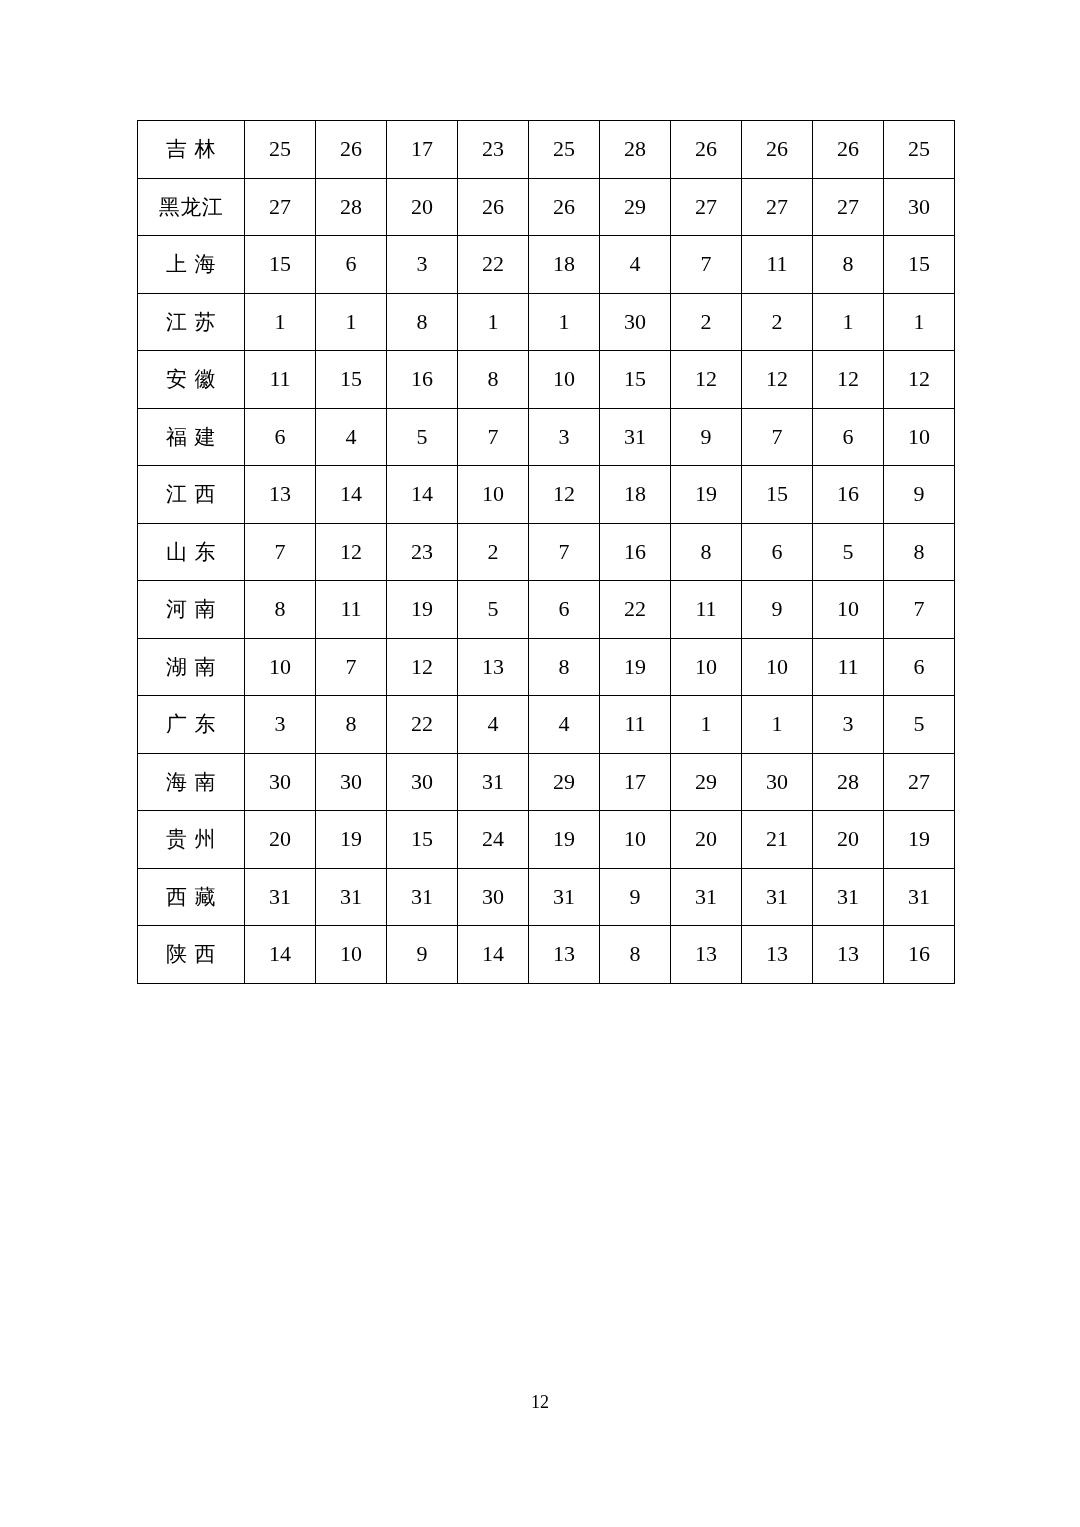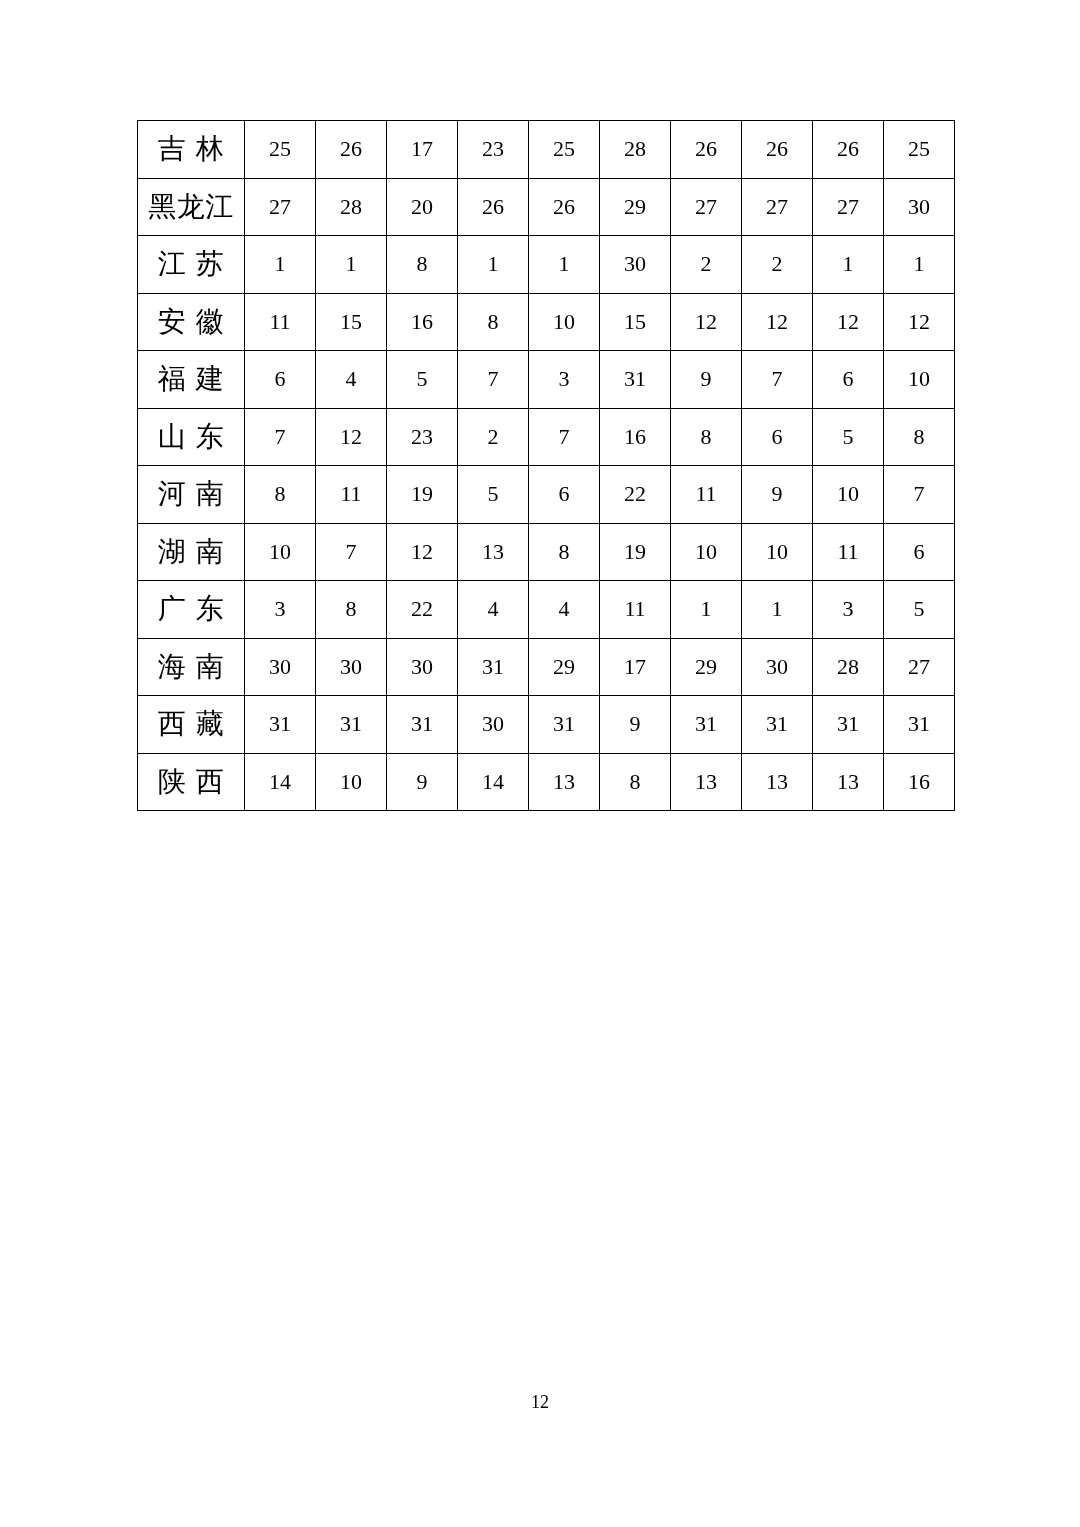--- a/index.html
+++ b/index.html
@@ -35,21 +35,21 @@
     border: 1px solid #000000;
     height: 56.5px;
     text-align: center;
     vertical-align: middle;
     font-size: 21px;
     padding: 0;
     font-family: "Liberation Serif", "DejaVu Serif", serif;
   }
   table.rank-table td.label {
     width: 106px;
-    font-size: 28px;
+    font-size: 21px;
     letter-spacing: 0.5px;
     font-family: "DejaVu Sans", "Liberation Sans", sans-serif;
     text-align: center;
   }
   table.rank-table td.num {
     width: 70px;
     font-size: 22px;
   }
   .page-number {
     position: absolute;
@@ -89,20 +89,33 @@
             <td class="num">20</td>
             <td class="num">26</td>
             <td class="num">26</td>
             <td class="num">29</td>
             <td class="num">27</td>
             <td class="num">27</td>
             <td class="num">27</td>
             <td class="num">30</td>
           </tr>
           <tr>
+            <td class="label">上 海</td>
+            <td class="num">15</td>
+            <td class="num">6</td>
+            <td class="num">3</td>
+            <td class="num">22</td>
+            <td class="num">18</td>
+            <td class="num">4</td>
+            <td class="num">7</td>
+            <td class="num">11</td>
+            <td class="num">8</td>
+            <td class="num">15</td>
+          </tr>
+          <tr>
             <td class="label">江 苏</td>
             <td class="num">1</td>
             <td class="num">1</td>
             <td class="num">8</td>
             <td class="num">1</td>
             <td class="num">1</td>
             <td class="num">30</td>
             <td class="num">2</td>
             <td class="num">2</td>
             <td class="num">1</td>
@@ -126,20 +139,33 @@
             <td class="num">6</td>
             <td class="num">4</td>
             <td class="num">5</td>
             <td class="num">7</td>
             <td class="num">3</td>
             <td class="num">31</td>
             <td class="num">9</td>
             <td class="num">7</td>
             <td class="num">6</td>
             <td class="num">10</td>
+          </tr>
+          <tr>
+            <td class="label">江 西</td>
+            <td class="num">13</td>
+            <td class="num">14</td>
+            <td class="num">14</td>
+            <td class="num">10</td>
+            <td class="num">12</td>
+            <td class="num">18</td>
+            <td class="num">19</td>
+            <td class="num">15</td>
+            <td class="num">16</td>
+            <td class="num">9</td>
           </tr>
           <tr>
             <td class="label">山 东</td>
             <td class="num">7</td>
             <td class="num">12</td>
             <td class="num">23</td>
             <td class="num">2</td>
             <td class="num">7</td>
             <td class="num">16</td>
             <td class="num">8</td>
@@ -191,20 +217,33 @@
             <td class="num">30</td>
             <td class="num">30</td>
             <td class="num">30</td>
             <td class="num">31</td>
             <td class="num">29</td>
             <td class="num">17</td>
             <td class="num">29</td>
             <td class="num">30</td>
             <td class="num">28</td>
             <td class="num">27</td>
+          </tr>
+          <tr>
+            <td class="label">贵 州</td>
+            <td class="num">20</td>
+            <td class="num">19</td>
+            <td class="num">15</td>
+            <td class="num">24</td>
+            <td class="num">19</td>
+            <td class="num">10</td>
+            <td class="num">20</td>
+            <td class="num">21</td>
+            <td class="num">20</td>
+            <td class="num">19</td>
           </tr>
           <tr>
             <td class="label">西 藏</td>
             <td class="num">31</td>
             <td class="num">31</td>
             <td class="num">31</td>
             <td class="num">30</td>
             <td class="num">31</td>
             <td class="num">9</td>
             <td class="num">31</td>

